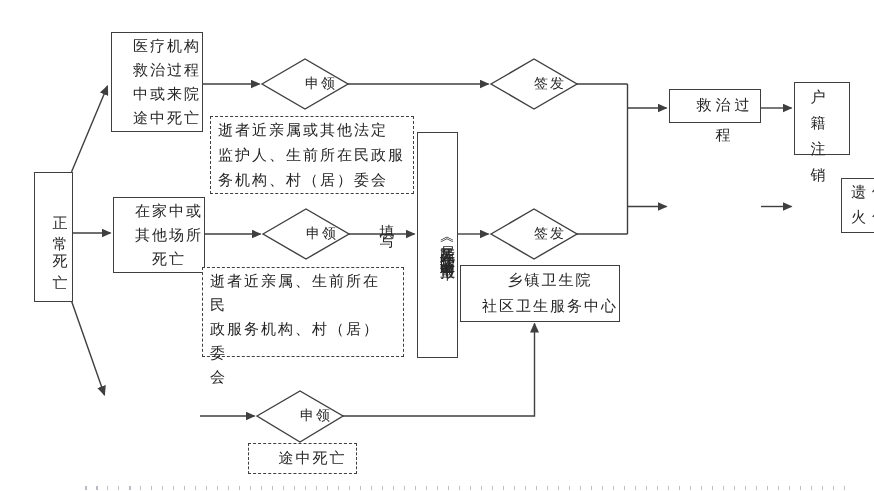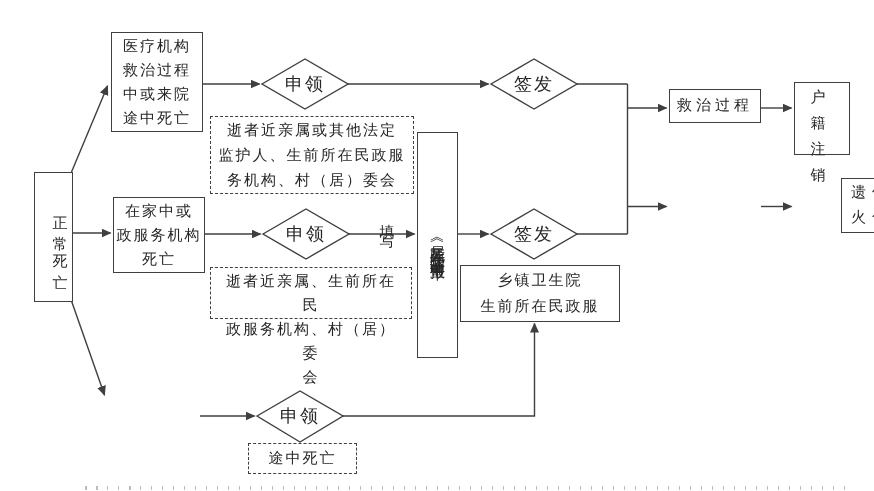--- a/index.html
+++ b/index.html
@@ -5,28 +5,28 @@
   html,body{margin:0;padding:0;background:#ffffff;}
   #stage{
     position:relative;width:874px;height:491px;background:#ffffff;overflow:hidden;
     font-family:"Liberation Serif","DejaVu Serif",serif;color:#262626;
   }
   #connectors{position:absolute;left:0;top:0;width:874px;height:491px;}
   #connectors line,#connectors polyline{stroke:#3f3f3f;stroke-width:1.4;fill:none;}
   #connectors polygon{stroke:#3f3f3f;stroke-width:1.4;fill:#ffffff;}
   .box{
     position:absolute;box-sizing:border-box;border:1.5px solid #3f3f3f;background:#ffffff;
-    font-size:15px;line-height:24px;letter-spacing:2px;text-align:center;white-space:pre-line;
+    font-size:15px;line-height:24px;letter-spacing:2px;text-align:center;white-space:pre-line;padding-left:20px;
   }
   .dashed{border-style:dashed;}
-  .note{text-align:center;padding:1px 7px;line-height:25px;}
+  .note{text-align:left;padding:1px 7px;line-height:25px;}
   .vtext{writing-mode:vertical-rl;text-orientation:mixed;}
   .dlabel{
-    position:absolute;width:64px;height:20px;line-height:20px;text-align:center;
-    font-size:18px;letter-spacing:2px;white-space:nowrap;
+    position:absolute;width:64px;height:20px;line-height:20px;text-align:right;
+    font-size:14px;letter-spacing:2px;white-space:nowrap;
   }
   .elabel{
     position:absolute;font-size:15px;letter-spacing:10px;writing-mode:vertical-rl;
   }
   #remnant{
     position:absolute;left:85px;top:486px;width:770px;height:4px;opacity:.45;
     background:repeating-linear-gradient(90deg,#6a6a80 0 1.5px,transparent 1.5px 11px);
   }
 </style>
 </head>
@@ -67,41 +67,41 @@
   </svg>
 
   <div class="box vtext" style="left:34px;top:172px;width:39px;height:130px;letter-spacing:19px;padding-top:12px;">正常死亡</div>
 
   <div class="box" style="left:111px;top:32px;width:92px;height:100px;padding-top:1px;">医疗机构
 救治过程
 中或来院
 途中死亡</div>
 
   <div class="box" style="left:113px;top:197px;width:92px;height:76px;padding-top:1px;">在家中或
-政服务机构
+其他场所
 死亡</div>
 
 
   <div class="box dashed note" style="left:210px;top:116px;width:204px;height:78px;">逝者近亲属或其他法定
 监护人、生前所在民政服
 务机构、村（居）委会</div>
 
-  <div class="box dashed note" style="left:210px;top:267px;width:202px;height:52px;line-height:24px;">逝者近亲属、生前所在民
+  <div class="box dashed note" style="left:202px;top:267px;width:202px;height:90px;line-height:24px;">逝者近亲属、生前所在民
 政服务机构、村（居）委
 会</div>
 
   <div class="box dashed" style="left:248px;top:443px;width:109px;height:31px;line-height:28px;">途中死亡</div>
 
   <div class="box" style="left:417px;top:132px;width:41px;height:226px;display:flex;align-items:center;justify-content:center;">
     <span class="vtext" style="letter-spacing:2px;">《居民死亡医学证明申报单》</span>
   </div>
 
 
   <div class="box" style="left:460px;top:265px;width:160px;height:57px;line-height:26px;padding-top:1px;">乡镇卫生院
-生前所在民政服</div>
+社区卫生服务中心</div>
 
   <div class="box" style="left:669px;top:89px;width:92px;height:34px;line-height:30px;letter-spacing:4px;">救治过程</div>
 
   <div class="box" style="left:794px;top:82px;width:56px;height:73px;line-height:26px;letter-spacing:6px;padding:1px 8px 0 6px;">户籍
 注销</div>
 
 
   <div class="box" style="left:841px;top:178px;width:56px;height:55px;line-height:25px;letter-spacing:6px;padding:1px 0 0 6px;">遗体
 火化</div>
 

